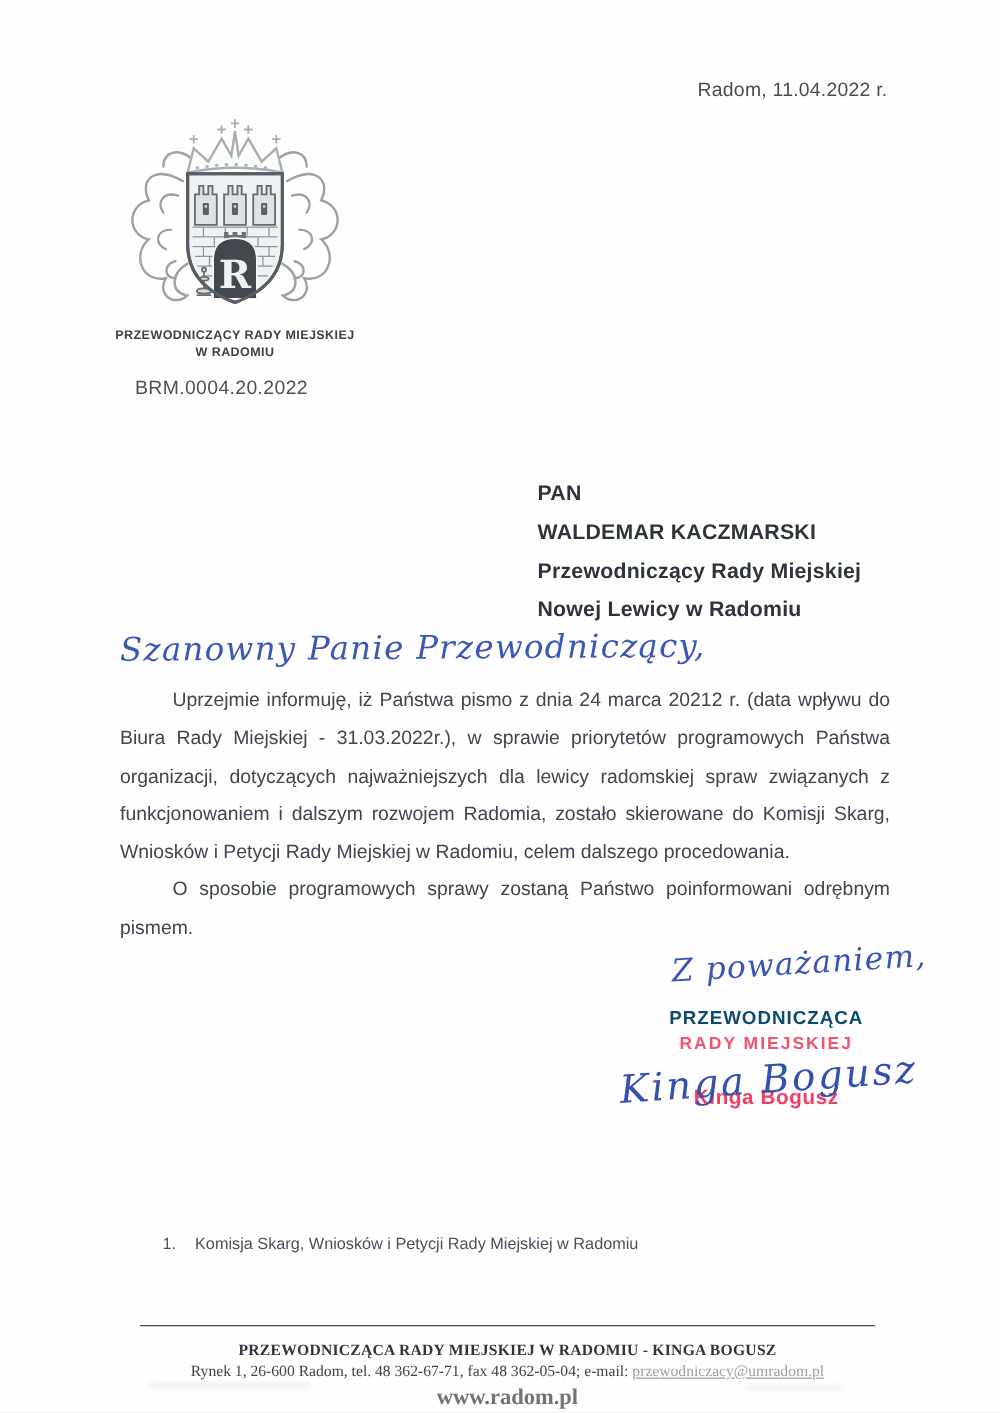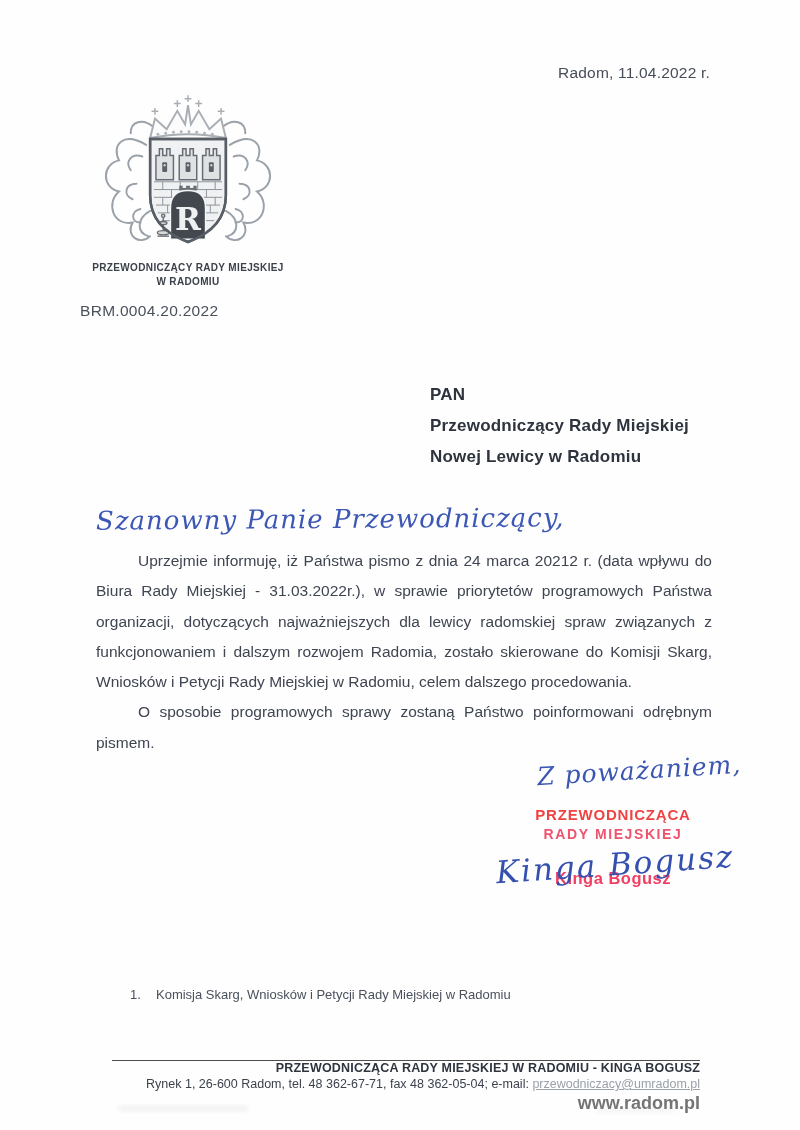--- a/index.html
+++ b/index.html
@@ -15,55 +15,55 @@
   
   .date-line{
     position:absolute;top:64px;right:90px;
     font-size:15.5px;color:#474d59;letter-spacing:.2px;
   }
   
   .crest{position:absolute;left:86px;top:94px;width:204px;text-align:center;}
   .crest-caption{margin-top:3px;font-size:10px;font-weight:bold;
     color:#3b414b;letter-spacing:.35px;line-height:14px;}
   
-  .refnum{position:absolute;left:80px;top:302px;font-size:15.5px;color:#4a515d;letter-spacing:.3px;}
+  .refnum{position:absolute;left:108px;top:302px;font-size:15.5px;color:#4a515d;letter-spacing:.3px;}
   
   .recipient{position:absolute;left:430px;top:379px;font-size:17px;font-weight:bold;
     color:#2e343e;line-height:31px;letter-spacing:.2px;}
   
   .handwriting{
     font-family:"DejaVu Serif", serif;font-style:italic;
     color:#3c57b5;
   }
   .greeting{position:absolute;left:96px;top:504px;font-size:26px;letter-spacing:1px;transform:rotate(-.4deg);}
   .closing{position:absolute;left:537px;top:756px;font-size:25px;letter-spacing:1px;
     color:#3a55b2;transform:rotate(-3.5deg);}
   
   .body{position:absolute;left:96px;top:546px;width:616px;
     font-size:15.5px;line-height:30.3px;color:#3f4551;text-align:justify;}
   .body p{margin:0;text-indent:42px;}
   
   .stamp{position:absolute;left:520px;top:806px;width:186px;text-align:center;}
-  .stamp-l1{font-size:15px;font-weight:600;color:#ef4444;letter-spacing:.8px;}
+  .stamp-l1{font-size:15px;font-weight:600;color:#0c4a6e;letter-spacing:.8px;}
   .stamp-l2{font-size:14px;font-weight:600;color:#ee546e;letter-spacing:1.6px;margin-top:3px;}
   .stamp-name{margin-top:27px;font-size:16.5px;font-weight:700;color:#f23e62;letter-spacing:.5px;}
   .signature{
     position:absolute;left:-30px;top:40px;width:250px;
     font-family:"DejaVu Serif", serif;font-style:italic;
     font-size:31px;color:#3550ae;transform:rotate(-4deg);
     letter-spacing:2px;white-space:nowrap;
   }
   
   .cc{position:absolute;left:92px;top:986px;font-size:13px;color:#4a515d;line-height:18px;}
   .cc-num{display:inline-block;margin-left:38px;width:26px;}
   
   .footer{
     position:absolute;left:112px;top:1060px;width:588px;
-    border-top:1.6px solid #4d4d4d;padding-top:0;
-    text-align:right;color:#3c424d;
+    border-top:1.6px solid #4d4d4d;padding-top:12px;
+    text-align:center;color:#3c424d;font-family:Liberation Serif, serif;
   }
   .footer-l1{font-size:12.5px;font-weight:700;letter-spacing:.2px;color:#2f353f;}
   .footer-l2{font-size:12.5px;margin-top:2px;}
   .footer-l2 a{color:#9aa1a9;text-decoration:underline;cursor:pointer;}
   .footer-l3{font-size:18px;font-weight:700;margin-top:2px;color:#737373;}
   
   .smudge{position:absolute;background:#bfbfbf;border-radius:4px;filter:blur(2px);}
   .smudge-1{left:118px;top:1106px;width:130px;height:5px;opacity:.22;}
   .smudge-2{left:595px;top:1108px;width:80px;height:4px;opacity:.18;}
 </style>
@@ -153,20 +153,21 @@
     <div class="crest-caption">
       <div>PRZEWODNICZĄCY RADY MIEJSKIEJ</div>
       <div>W RADOMIU</div>
     </div>
   </div>
 
   <div class="refnum">BRM.0004.20.2022</div>
 
   <div class="recipient">
     <div>PAN</div>
+    <div>WALDEMAR KACZMARSKI</div>
     <div>Przewodniczący Rady Miejskiej</div>
     <div>Nowej Lewicy w Radomiu</div>
   </div>
 
   <div class="greeting handwriting">Szanowny Panie Przewodniczący,</div>
 
   <div class="body">
     <p>Uprzejmie informuję, iż Państwa pismo z dnia 24 marca 20212 r. (data wpływu do Biura Rady Miejskiej - 31.03.2022r.), w sprawie priorytetów programowych Państwa organizacji, dotyczących najważniejszych dla lewicy radomskiej spraw związanych z funkcjonowaniem i dalszym rozwojem Radomia, zostało skierowane do Komisji Skarg, Wniosków i Petycji Rady Miejskiej w Radomiu, celem dalszego procedowania.</p>
     <p>O sposobie programowych sprawy zostaną Państwo poinformowani odrębnym pismem.</p>
   </div>

